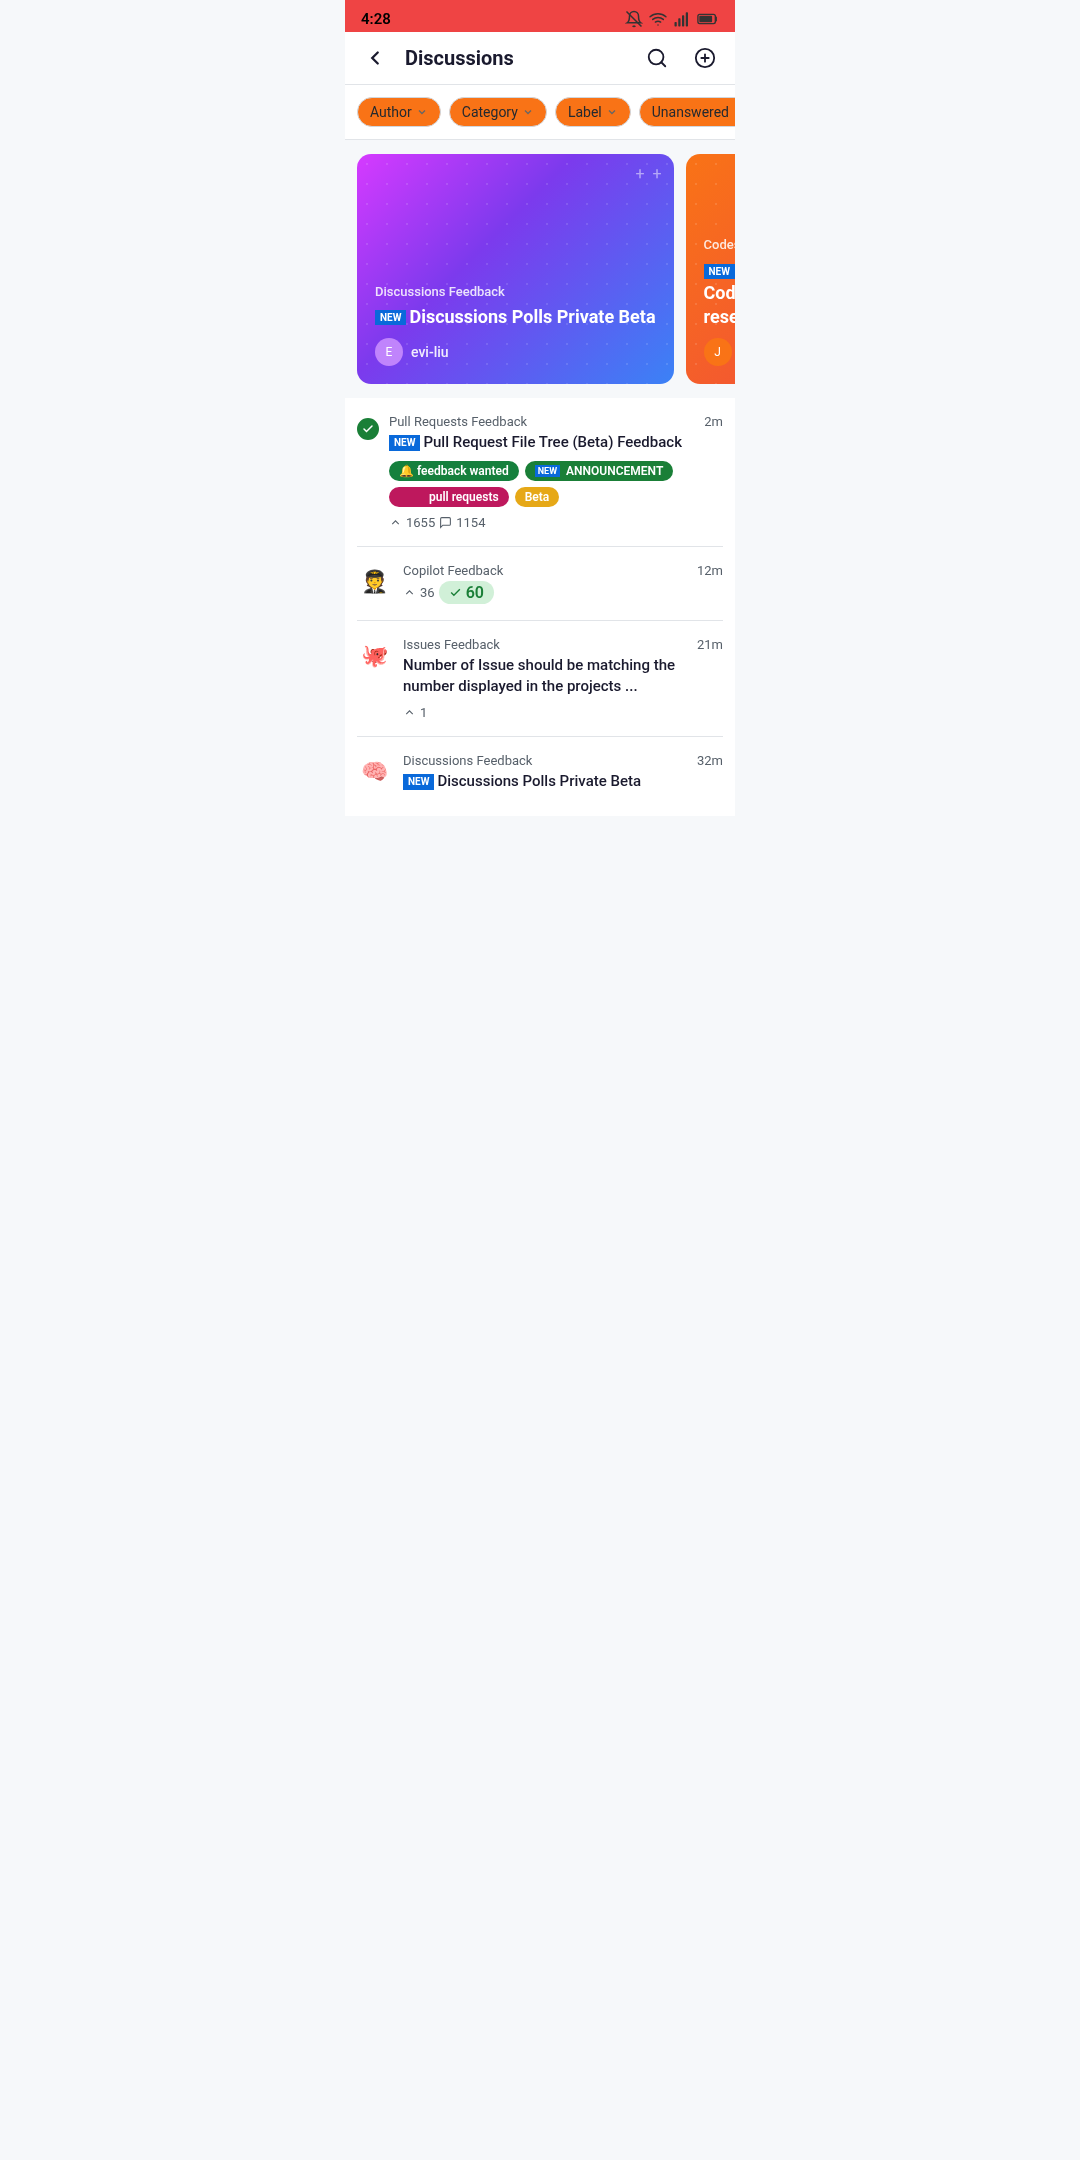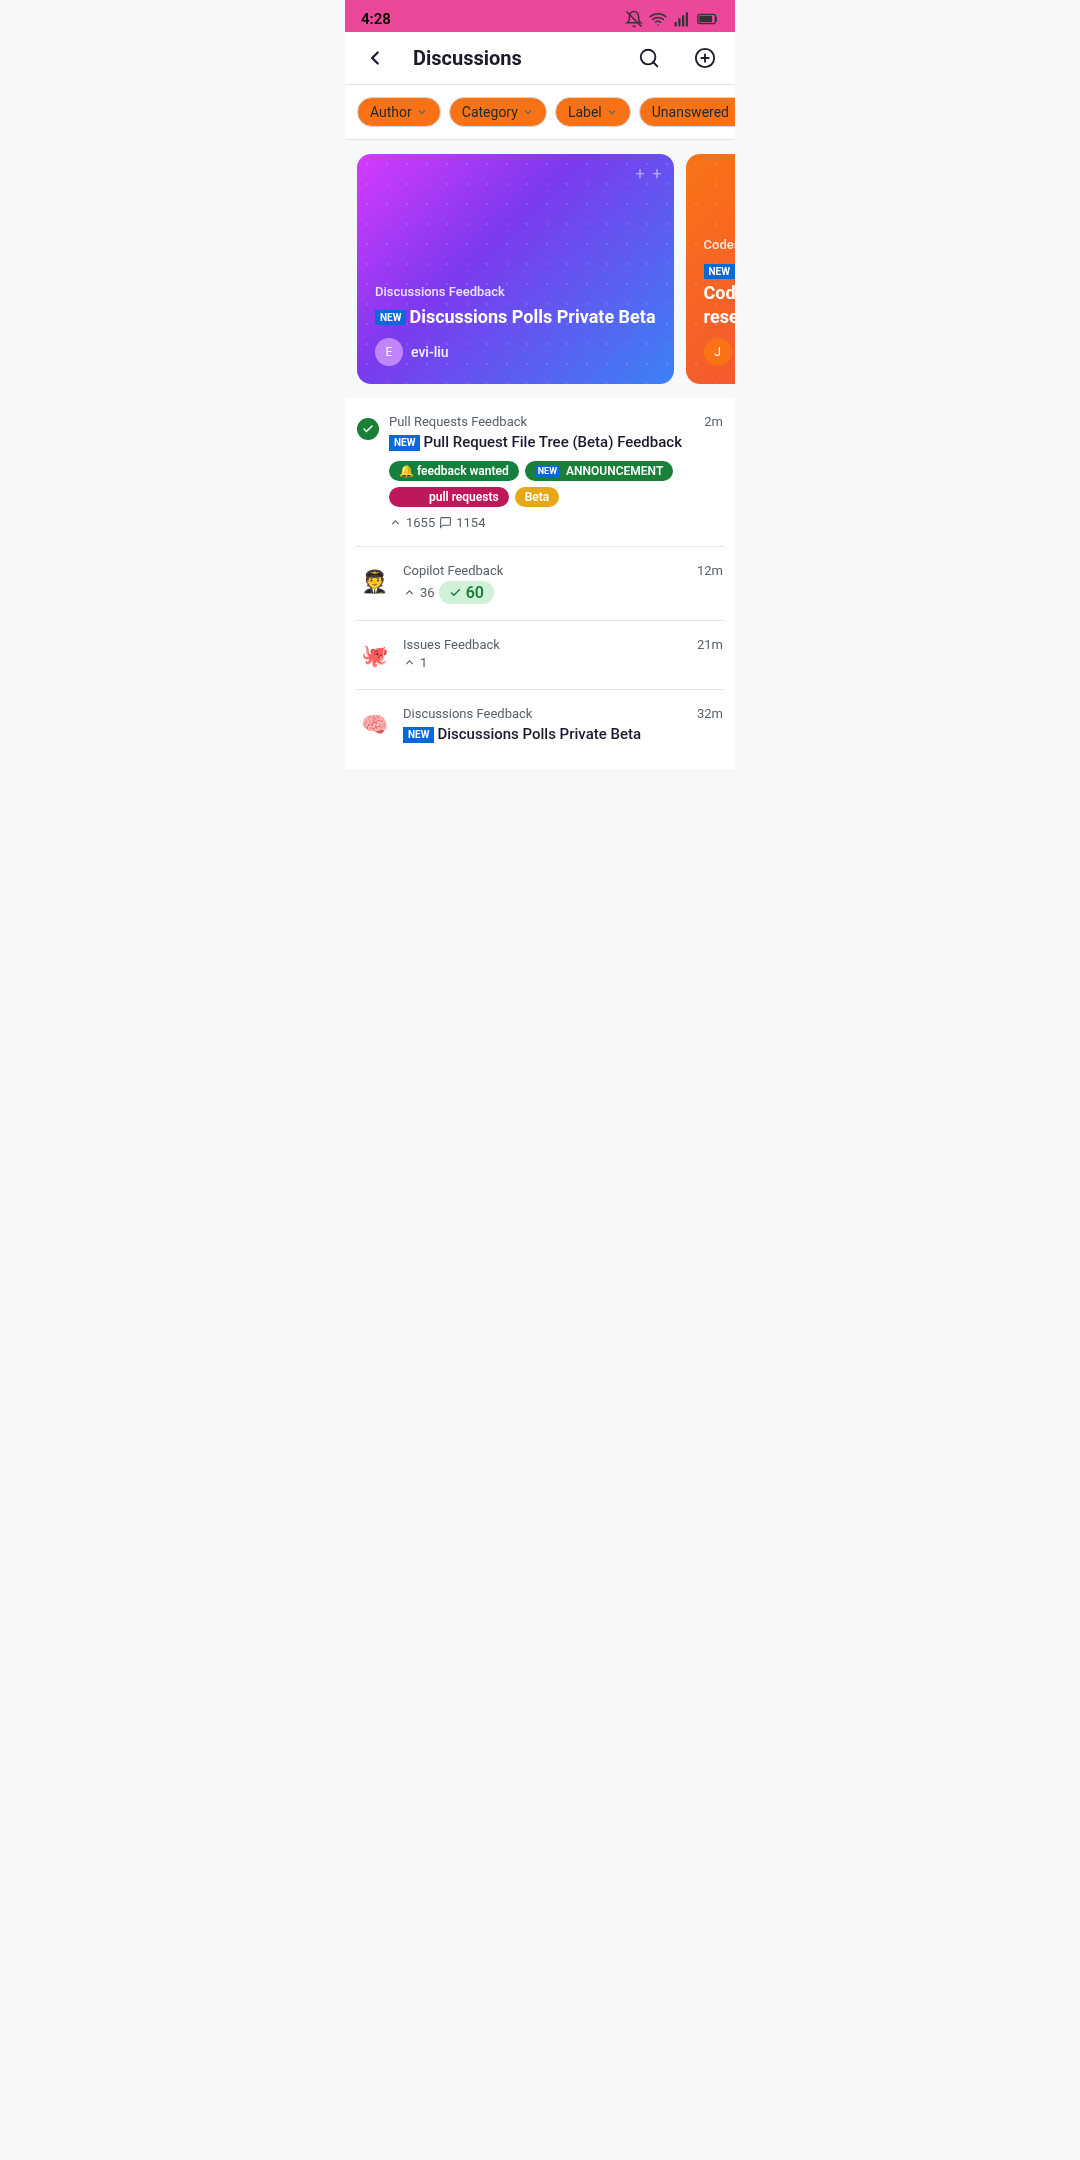--- a/index.html
+++ b/index.html
@@ -9,36 +9,36 @@
       background: #f6f8fa;
       width: 390px;
       margin: 0 auto;
       overflow-x: hidden;
     }
     .status-bar {
       display: flex;
       justify-content: space-between;
       align-items: center;
       padding: 10px 16px 4px;
-      background: #ec4899;
+      background: #ef4444;
       font-size: 15px;
       font-weight: 600;
     }
     .status-icons {
       display: flex;
       gap: 6px;
       align-items: center;
     }
     .header {
       display: flex;
       align-items: center;
       padding: 8px 12px;
       background: #fff;
       border-bottom: 1px solid #e1e4e8;
-      gap: 20px;
+      gap: 12px;
     }
     .header-back {
       width: 36px;
       height: 36px;
       display: flex;
       align-items: center;
       justify-content: center;
       cursor: pointer;
     }
     .header-title {
@@ -456,20 +456,21 @@
     </div>
   </div>
 
   <div class="discussion-item">
     <div class="discussion-icon avatar-emoji">🐙</div>
     <div class="discussion-content">
       <div class="discussion-meta">
         <span class="discussion-category">Issues Feedback</span>
         <span class="discussion-time">21m</span>
       </div>
+      <div class="discussion-title">Number of Issue should be matching the number displayed in the projects ...</div>
       <div class="discussion-stats">
         <span class="stat">
           <svg width="13" height="13" viewBox="0 0 24 24" fill="none" stroke="#57606a" stroke-width="2">
               <polyline points="18 15 12 9 6 15"></polyline>
             </svg>
           <span>1</span>
         </span>
       </div>
     </div>
   </div>

